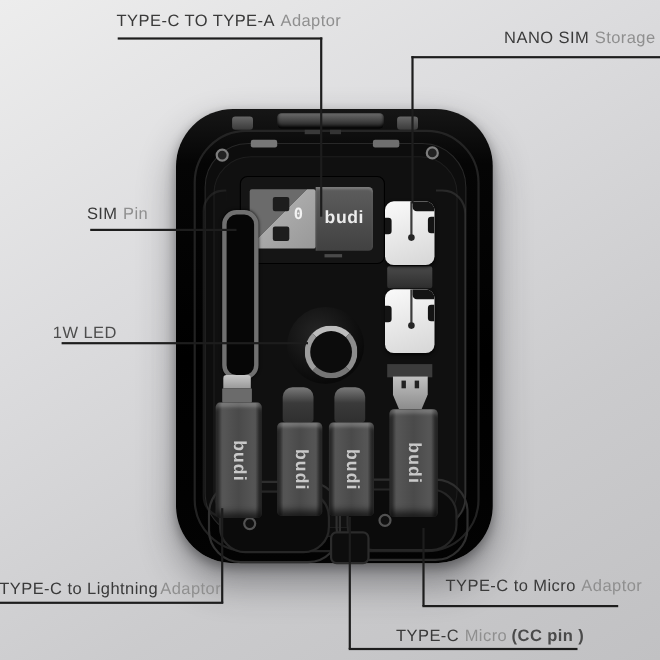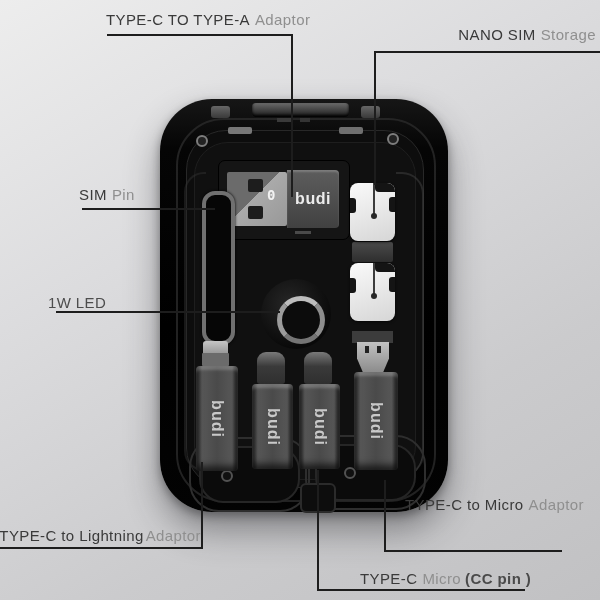--- a/index.html
+++ b/index.html
@@ -14,21 +14,21 @@
   
   .lbl{position:absolute;z-index:41;white-space:nowrap;font-size:15px;letter-spacing:.4px;}
   .lbl .b{font-weight:400;color:#3a3a3a;}
   .lbl .lt{font-weight:400;color:#8f8f8f;margin-left:5px;}
   .lbl .b2{font-weight:700;color:#4a4a4a;margin-left:4px;margin-top:23px;}
   #lbl-type-a{left:106px;top:11px;}
   #lbl-nano-sim{right:4px;top:26px;}
   #lbl-sim-pin{left:79px;top:186px;}
   #lbl-led{left:48px;top:294px;}
   #lbl-lightning{right:399px;top:527px;}
-  #lbl-micro{left:405px;top:496px;}
+  #lbl-micro{left:405px;top:524px;}
   #lbl-cord{left:360px;top:570px;}
   
   #case{left:160px;top:99px;width:288px;height:413px;border-radius:52px;
     background:linear-gradient(180deg,#161616 0%,#050505 12%,#000 55%,#030303 100%);
     box-shadow:0 18px 34px rgba(40,40,45,.45),0 4px 10px rgba(0,0,0,.35);z-index:1;}
   #ring1{left:176px;top:118px;width:256px;height:380px;border-radius:48px;border:2px solid #2b2b2b;opacity:.8;z-index:2;}
   #ring2{left:186px;top:130px;width:236px;height:356px;border-radius:40px;border:1px solid #282828;background:#0d0d0d;z-index:2;}
   #floor{left:194px;top:142px;width:220px;height:336px;border-radius:34px;background:#101010;border:1px solid #1e1e1e;z-index:3;}
   #chan-r{left:396px;top:172px;width:26px;height:300px;border:2px solid #3f3f3f;border-left:none;border-radius:0 22px 22px 0;opacity:.55;z-index:4;}
   #chan-l{left:184px;top:172px;width:20px;height:295px;border:2px solid #353535;border-right:none;border-radius:20px 0 0 20px;opacity:.45;z-index:4;}

